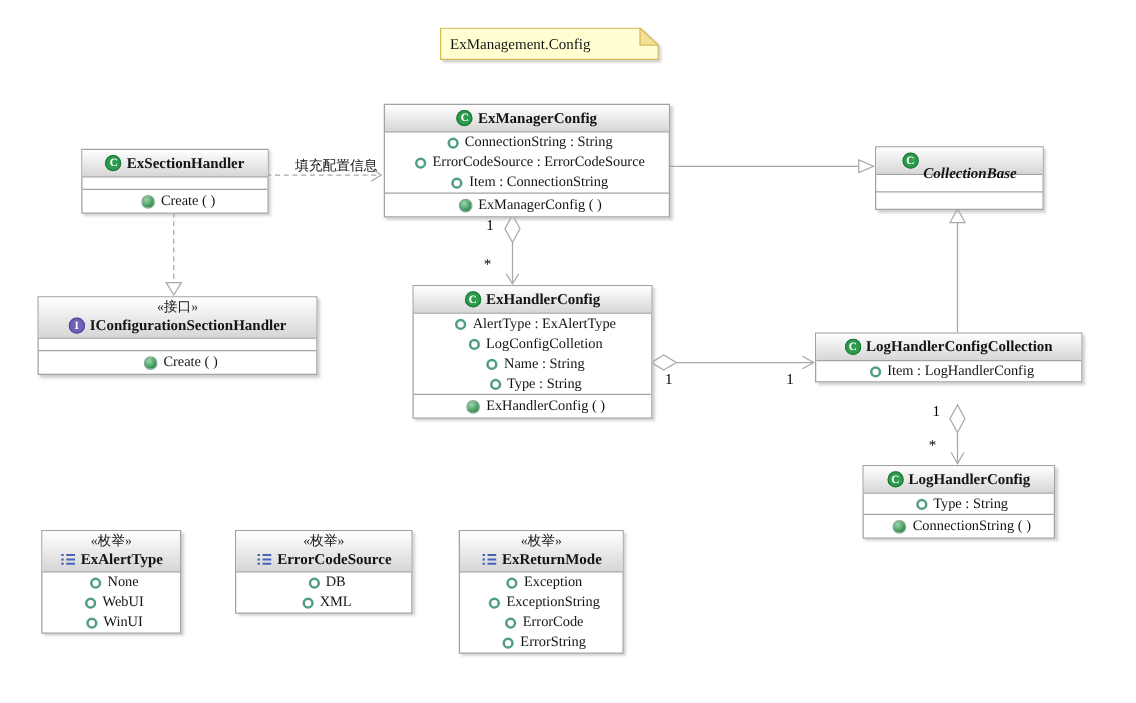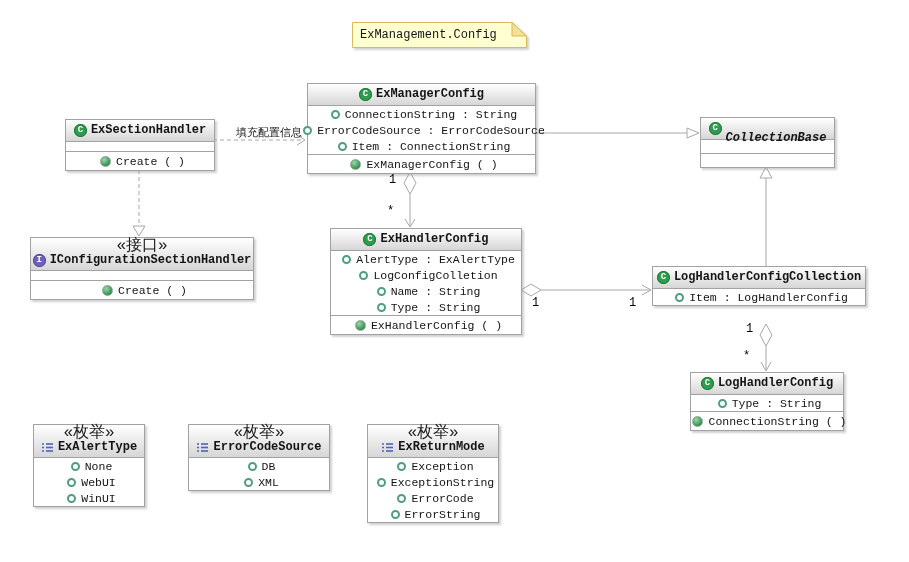--- a/index.html
+++ b/index.html
@@ -1,33 +1,33 @@
 <!DOCTYPE html>
 <html><head>
 <meta charset="utf-8">
 <style>
   html,body { margin:0; padding:0; background:#ffffff; }
   .canvas {
     position:relative; width:909px; height:562px; background:#ffffff;
-    font-family:Liberation Mono, monospace; overflow:hidden; color:#141414;
+    font-family:Liberation Serif, serif; overflow:hidden; color:#141414;
   }
   .wires { position:absolute; left:0; top:0; pointer-events:none; }
 
   
   .uml-box {
     position:absolute; background:#ffffff; border:1px solid #a2a2a2;
     box-shadow:2px 2px 2px rgba(150,150,150,0.45); font-size:11.5px;
   }
   .uml-header {
     background:linear-gradient(#ffffff, #d6d6d6);
     display:flex; flex-direction:column; align-items:center; justify-content:center;
   }
   .h-single { height:21px; }
   .h-double { height:32px; }
-  .stereotype { font-size:16px; line-height:13px; color:#1a1a1a; }
+  .stereotype { font-size:11px; line-height:13px; color:#1a1a1a; }
   .title-line { display:flex; align-items:center; gap:4px; font-weight:bold; font-size:12px; line-height:15px; white-space:nowrap; }
   .title-italic .uml-name { font-style:italic;margin-top:20px; }
   .uml-section { border-top:1px solid #a2a2a2; }
   .sec-empty-9  { height:9px; }
   .sec-empty-13 { height:13px; }
   .uml-row { height:16px; display:flex; align-items:center; gap:5px; padding-left:5px; white-space:nowrap;justify-content:center; }
   .methods .uml-row { height:18px; }
 
   
   .badge {

